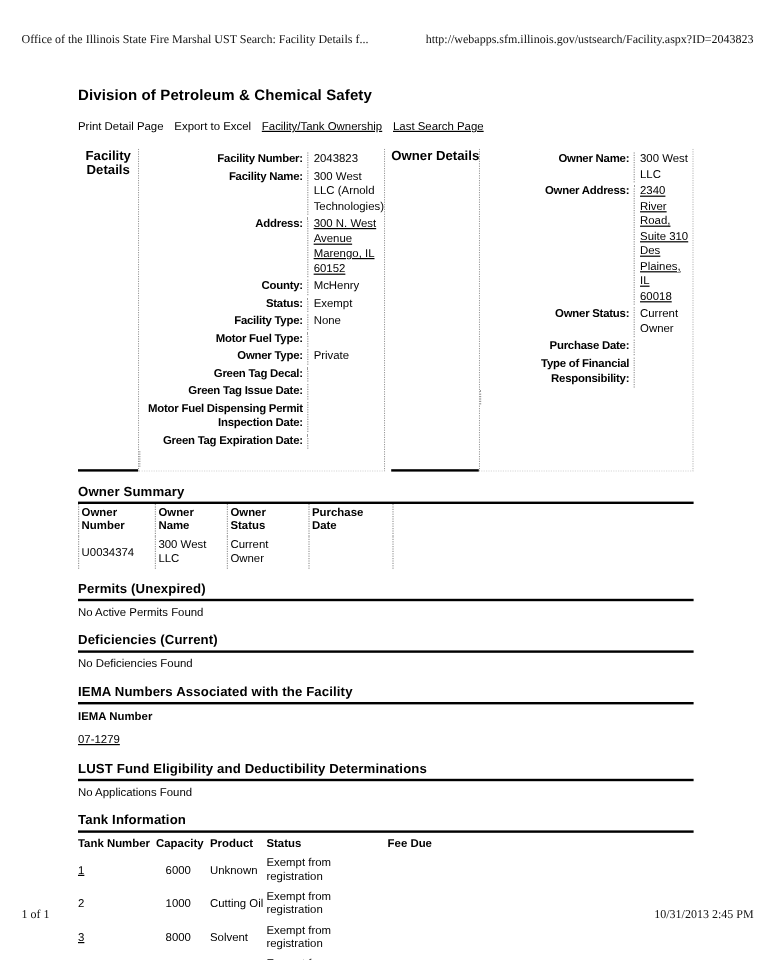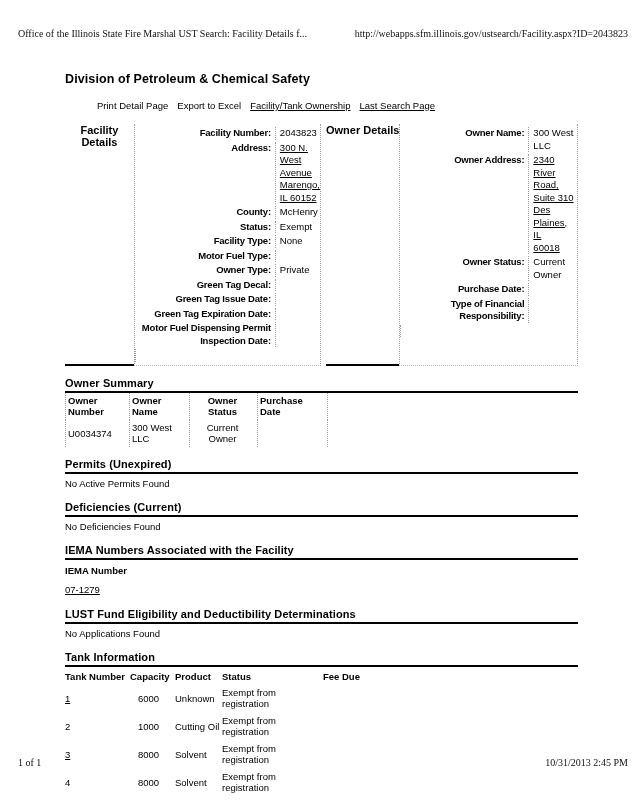--- a/index.html
+++ b/index.html
@@ -10,21 +10,21 @@
   }
   .print-header, .print-footer {
     position:absolute; left:18px; right:14px;
     display:flex; justify-content:space-between;
     font-family:"Liberation Serif", serif; font-size:10px; color:#111;
   }
   .print-header { top:28px;text-align:right; }
   .print-footer { top:757px; }
   .content { position:absolute; left:65px; top:72px; width:513px; }
   .page-title { font-size:12.5px; font-weight:bold; letter-spacing:0.1px; margin-bottom:14px; }
-  .nav { display:flex; gap:9px; font-size:9.5px; margin-bottom:13px;margin-left:32px; }
+  .nav { display:flex; gap:9px; font-size:9.5px; margin-bottom:13px; }
   .navlink.u { text-decoration:underline; }
   .navlink { cursor:pointer; }
 
   .details-wrap { display:flex; gap:5px; align-items:stretch; }
   .dtable { display:flex; flex-direction:row; }
   .dtable.left  { width:256px; }
   .dtable.right { width:252px; }
   .dhead { font-size:11px; font-weight:bold; text-align:center; border-bottom:2px solid #000; padding-bottom:1px; }
   .dbody { flex:1; border-left:1px dotted #999; border-right:1px dotted #999; border-bottom:1px dotted #bbb;
            font-size:9.5px; line-height:12.5px; padding:2px 0 2px; }
@@ -36,21 +36,21 @@
   .dvalue.link div { text-decoration:underline; cursor:pointer; }
 
   .sec-head { font-size:11px; font-weight:bold; letter-spacing:0.1px;
               border-bottom:2px solid #000; padding-bottom:2px; margin-top:11px; }
   .sec-msg  { font-size:9.5px; padding:4px 0 1px; }
 
   table.grid { border-collapse:collapse; font-size:9.5px; }
   .grid th, .grid td { text-align:left; padding:2.5px 4px 2.5px 2px; border-left:1px dotted #999; }
   .grid th { font-weight:bold; }
   .grid th:last-child, .grid td:last-child { border-right:1px dotted #999; }
-  .grid .c0 { width:64px; } .grid .c1 { width:60px; } .grid .c2 { width:68px;text-align:center; } .grid .c3 { width:70px; }
+  .grid .c0 { width:64px; } .grid .c1 { width:60px; } .grid .c2 { width:68px; } .grid .c3 { width:70px; }
 
   .iema-col { font-size:9.5px; font-weight:bold; padding:5px 0 3px; }
   .iema-num { font-size:9.5px; text-decoration:underline; display:inline-block; padding:1px 0 2px; cursor:pointer; }
 
   table.tanks { border-collapse:collapse; font-size:9.5px; width:100%; margin-top:1px; }
   .tanks th { text-align:left; font-weight:bold; padding:3px 0 2px; }
   .tanks td { padding:3.5px 0 2.5px; }
   .tanks .w0 { width:65px; } .tanks .w1 { width:45px; } .tanks .w2 { width:47px;margin-top:20px; } .tanks .w3 { width:101px; }
   .tanks td.cap { padding-left:8px; width:37px; }
   .u { text-decoration:underline; cursor:pointer; }
@@ -78,20 +78,27 @@
     <div class="dtable left">
       <div class="dhead">Facility Details</div>
       <div class="dbody" id="facility-rows">
           <div class="drow">
             <div class="dlabel">Facility Number:</div>
             <div class="dvalue">
               <div>2043823</div>
             </div>
           </div>
           <div class="drow">
+            <div class="dlabel">Facility Name:</div>
+            <div class="dvalue">
+              <div>300 West LLC (Arnold</div>
+              <div>Technologies)</div>
+            </div>
+          </div>
+          <div class="drow">
             <div class="dlabel">Address:</div>
             <div class="dvalue link">
               <div>300 N. West Avenue</div>
               <div>Marengo, IL 60152</div>
             </div>
           </div>
           <div class="drow">
             <div class="dlabel">County:</div>
             <div class="dvalue">
               <div>McHenry</div>
@@ -127,27 +134,27 @@
               <div>&nbsp;</div>
             </div>
           </div>
           <div class="drow">
             <div class="dlabel">Green Tag Issue Date:</div>
             <div class="dvalue">
               <div>&nbsp;</div>
             </div>
           </div>
           <div class="drow">
+            <div class="dlabel">Motor Fuel Dispensing Permit Inspection Date:</div>
+            <div class="dvalue">
+              <div>&nbsp;</div>
+            </div>
+          </div>
+          <div class="drow">
             <div class="dlabel">Green Tag Expiration Date:</div>
-            <div class="dvalue">
-              <div>&nbsp;</div>
-            </div>
-          </div>
-          <div class="drow">
-            <div class="dlabel">Motor Fuel Dispensing Permit Inspection Date:</div>
             <div class="dvalue">
               <div>&nbsp;</div>
             </div>
           </div>
           <div class="drow">
             <div class="dvalue">
               <div>&nbsp;</div>
             </div>
           </div>
         </div>

